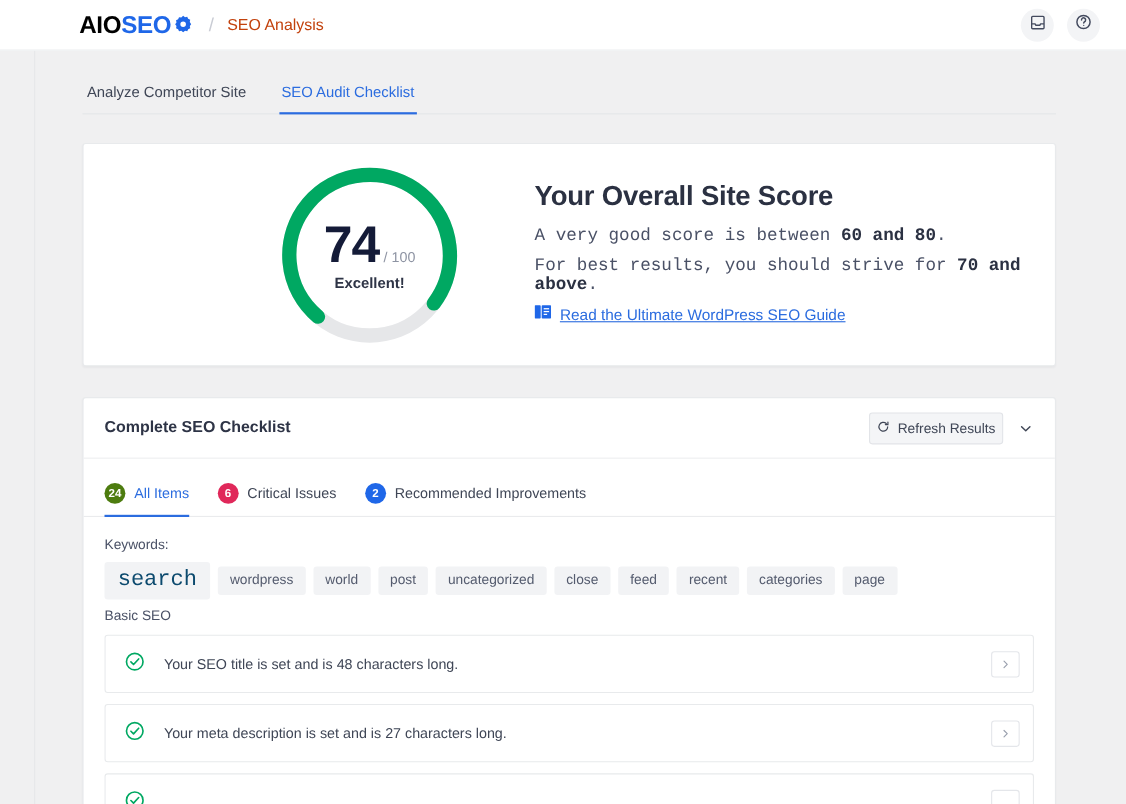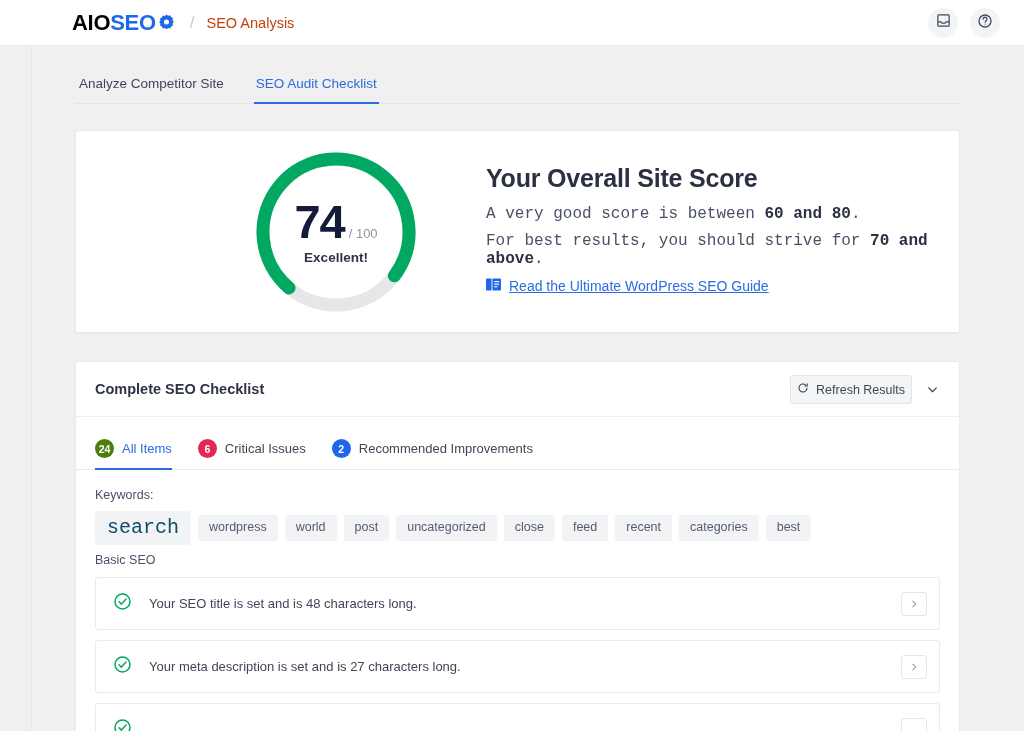--- a/index.html
+++ b/index.html
@@ -451,21 +451,21 @@
         <div class="kw-list">
           <span class="kw lg">search</span>
           <span class="kw">wordpress</span>
           <span class="kw">world</span>
           <span class="kw">post</span>
           <span class="kw">uncategorized</span>
           <span class="kw">close</span>
           <span class="kw">feed</span>
           <span class="kw">recent</span>
           <span class="kw">categories</span>
-          <span class="kw">best</span>
+          <span class="kw">page</span>
         </div>
 
         <div class="section-title">Basic SEO</div>
 
         <div class="cl-item">
           <span>
             <svg width="19" height="19" viewBox="0 0 24 24" fill="none" stroke="#00a862" stroke-width="1.9">
               <circle cx="12" cy="12" r="9.5"></circle>
               <path d="M7.6 12.3l3 3 5.9-6.4" stroke-linecap="round" stroke-linejoin="round"></path>
             </svg>

